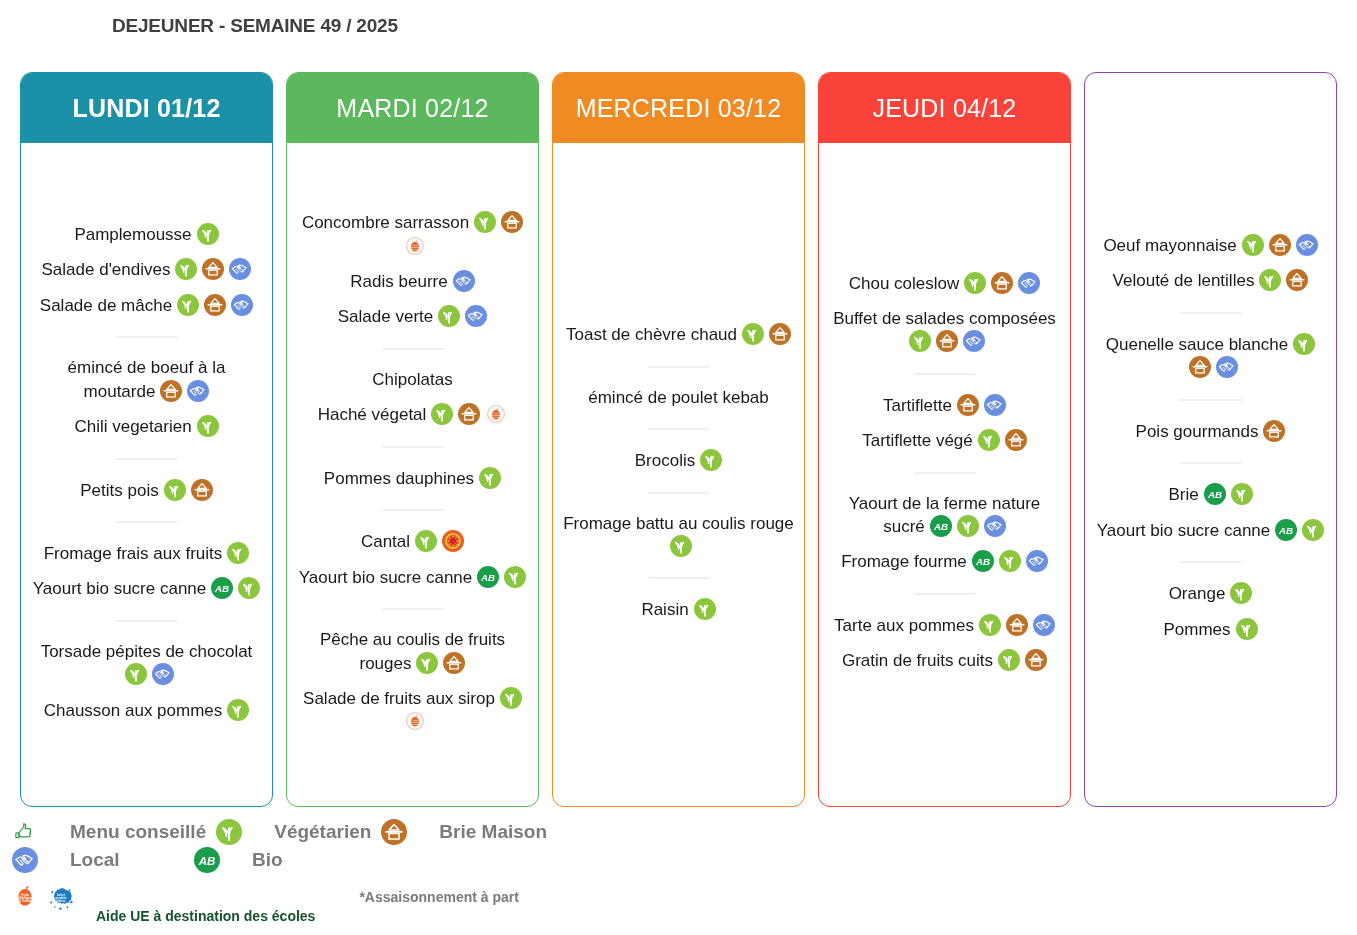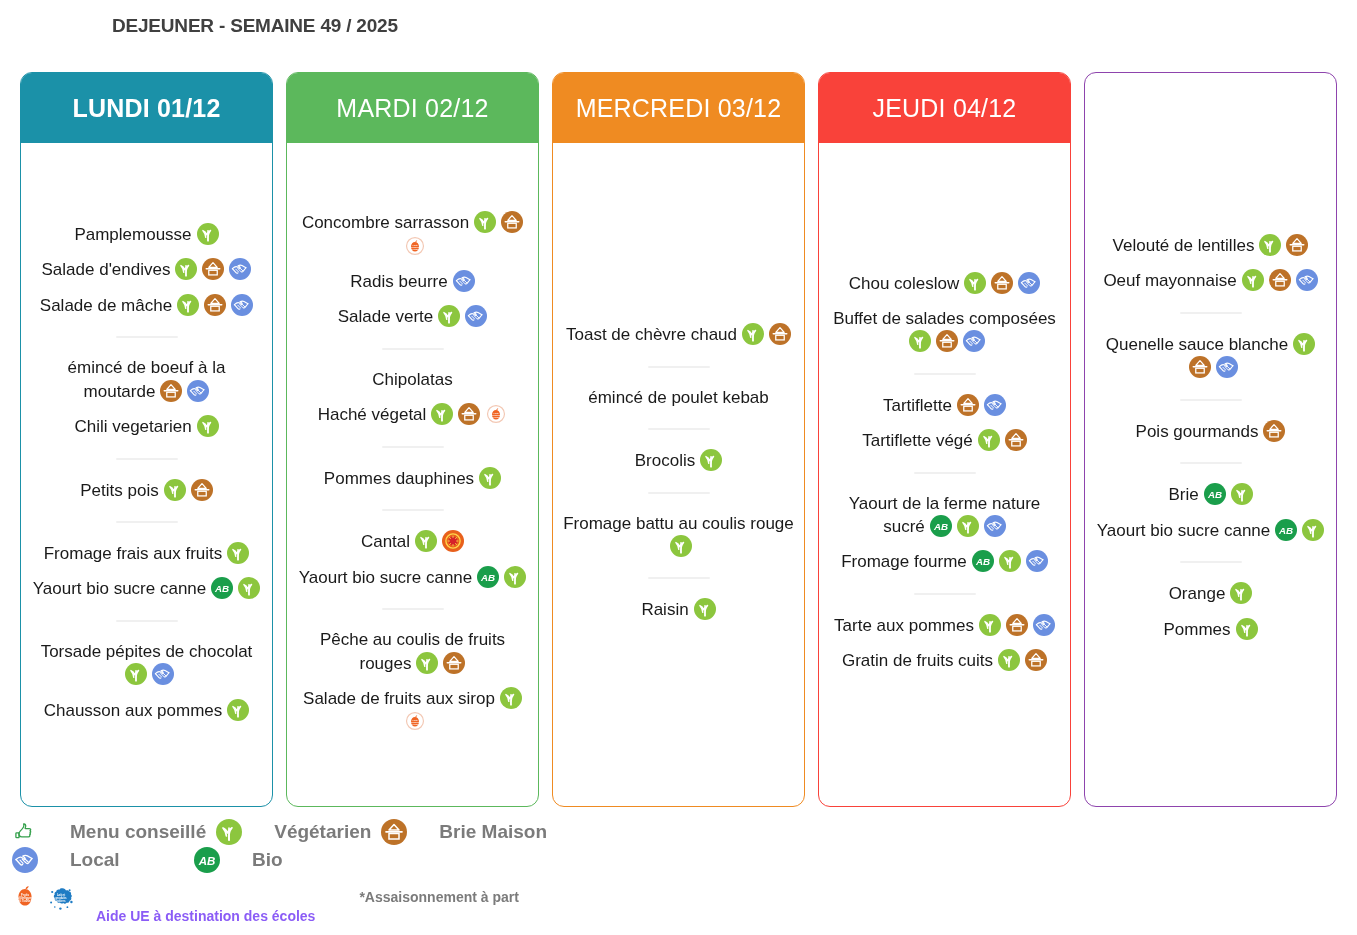--- a/index.html
+++ b/index.html
@@ -133,21 +133,21 @@
   }
   .ue-logo{
     width:26px;height:28px;
     margin-right:10px;
     flex:0 0 auto;
   }
   .ue-logo svg{ display:block; }
   .legend-small{
     font-size:14px;
     font-weight:bold;
-    color:#8b5cf6;
+    color:#14532d;
     white-space:nowrap;
     margin-left:12px;
     margin-top:38px;
   }
   .legend-note{
     font-size:14px;
     font-weight:bold;
     color:#7b7b7b;
     white-space:nowrap;
     margin-left:44px;
@@ -485,39 +485,39 @@
                 <path d="M13 5.5 L18 11 H8 Z" fill="none" stroke="#ffffff" stroke-width="1.5" stroke-linejoin="round"></path>
                 <rect x="8" y="14.5" width="10" height="5.5" fill="none" stroke="#ffffff" stroke-width="1.5"></rect>
                 <path d="M5 12.8h16" stroke="#ffffff" stroke-width="1.7" stroke-linecap="round"></path>
               </svg></span></div>
         </div>
       </div>
     </div>
     <div class="day-card" style="border-color: rgb(142, 68, 173);">
       <div class="day-body">
         <div class="course">
+          <div class="dish"><span class="dish-text">Oeuf mayonnaise</span><span class="badge b-vege"><svg viewBox="0 0 26 26">
+                <path d="M13 21c-.6-5.5.6-9.4 3-12.2-2.3 1.2-3.8 3-4.6 5.1-.6-2.2-2.1-3.9-4.4-4.9 2 2.4 3.2 5.1 3.4 8" fill="none" stroke="#ffffff" stroke-width="1.7" stroke-linecap="round" stroke-linejoin="round"></path>
+                <path d="M13 21V9" fill="none" stroke="#ffffff" stroke-width="1.7" stroke-linecap="round"></path>
+              </svg></span><span class="badge b-maison"><svg viewBox="0 0 26 26">
+                <path d="M13 5.5 L18 11 H8 Z" fill="none" stroke="#ffffff" stroke-width="1.5" stroke-linejoin="round"></path>
+                <rect x="8" y="14.5" width="10" height="5.5" fill="none" stroke="#ffffff" stroke-width="1.5"></rect>
+                <path d="M5 12.8h16" stroke="#ffffff" stroke-width="1.7" stroke-linecap="round"></path>
+              </svg></span><span class="badge b-local"><svg viewBox="0 0 26 26">
+                <path d="M4 12.5c1.8-1.6 3.4-2.6 4.8-2.3 1.1.2 1.9 1 2.8 1.8.5.4 1.1.3 1.4-.1.3-.4.2-.9-.2-1.2l-2.1-1.6c1.6-.8 3.2-1 4.7-.2l4.6 2.6" fill="none" stroke="#ffffff" stroke-width="1.3" stroke-linecap="round" stroke-linejoin="round"></path>
+                <path d="M8 13.2l3.1 3.1M10.2 12.2l3.4 3.3M12.6 11.6l3.6 3.4" fill="none" stroke="#ffffff" stroke-width="1.1" stroke-linecap="round"></path>
+                <path d="M4 12.5l4.3 4.8c.6.7 1.6.8 2.3.2M20 11.5l-3.4 4.4c-.6.7-1.6.8-2.3.2" fill="none" stroke="#ffffff" stroke-width="1.3" stroke-linecap="round"></path>
+              </svg></span></div>
           <div class="dish"><span class="dish-text">Velouté de lentilles</span><span class="badge b-vege"><svg viewBox="0 0 26 26">
                 <path d="M13 21c-.6-5.5.6-9.4 3-12.2-2.3 1.2-3.8 3-4.6 5.1-.6-2.2-2.1-3.9-4.4-4.9 2 2.4 3.2 5.1 3.4 8" fill="none" stroke="#ffffff" stroke-width="1.7" stroke-linecap="round" stroke-linejoin="round"></path>
                 <path d="M13 21V9" fill="none" stroke="#ffffff" stroke-width="1.7" stroke-linecap="round"></path>
               </svg></span><span class="badge b-maison"><svg viewBox="0 0 26 26">
                 <path d="M13 5.5 L18 11 H8 Z" fill="none" stroke="#ffffff" stroke-width="1.5" stroke-linejoin="round"></path>
                 <rect x="8" y="14.5" width="10" height="5.5" fill="none" stroke="#ffffff" stroke-width="1.5"></rect>
                 <path d="M5 12.8h16" stroke="#ffffff" stroke-width="1.7" stroke-linecap="round"></path>
-              </svg></span></div>
-          <div class="dish"><span class="dish-text">Oeuf mayonnaise</span><span class="badge b-vege"><svg viewBox="0 0 26 26">
-                <path d="M13 21c-.6-5.5.6-9.4 3-12.2-2.3 1.2-3.8 3-4.6 5.1-.6-2.2-2.1-3.9-4.4-4.9 2 2.4 3.2 5.1 3.4 8" fill="none" stroke="#ffffff" stroke-width="1.7" stroke-linecap="round" stroke-linejoin="round"></path>
-                <path d="M13 21V9" fill="none" stroke="#ffffff" stroke-width="1.7" stroke-linecap="round"></path>
-              </svg></span><span class="badge b-maison"><svg viewBox="0 0 26 26">
-                <path d="M13 5.5 L18 11 H8 Z" fill="none" stroke="#ffffff" stroke-width="1.5" stroke-linejoin="round"></path>
-                <rect x="8" y="14.5" width="10" height="5.5" fill="none" stroke="#ffffff" stroke-width="1.5"></rect>
-                <path d="M5 12.8h16" stroke="#ffffff" stroke-width="1.7" stroke-linecap="round"></path>
-              </svg></span><span class="badge b-local"><svg viewBox="0 0 26 26">
-                <path d="M4 12.5c1.8-1.6 3.4-2.6 4.8-2.3 1.1.2 1.9 1 2.8 1.8.5.4 1.1.3 1.4-.1.3-.4.2-.9-.2-1.2l-2.1-1.6c1.6-.8 3.2-1 4.7-.2l4.6 2.6" fill="none" stroke="#ffffff" stroke-width="1.3" stroke-linecap="round" stroke-linejoin="round"></path>
-                <path d="M8 13.2l3.1 3.1M10.2 12.2l3.4 3.3M12.6 11.6l3.6 3.4" fill="none" stroke="#ffffff" stroke-width="1.1" stroke-linecap="round"></path>
-                <path d="M4 12.5l4.3 4.8c.6.7 1.6.8 2.3.2M20 11.5l-3.4 4.4c-.6.7-1.6.8-2.3.2" fill="none" stroke="#ffffff" stroke-width="1.3" stroke-linecap="round"></path>
               </svg></span></div>
         </div>
         <div class="sep"></div>
         <div class="course">
           <div class="dish"><span class="dish-text">Quenelle sauce blanche</span><span class="badge b-vege"><svg viewBox="0 0 26 26">
                 <path d="M13 21c-.6-5.5.6-9.4 3-12.2-2.3 1.2-3.8 3-4.6 5.1-.6-2.2-2.1-3.9-4.4-4.9 2 2.4 3.2 5.1 3.4 8" fill="none" stroke="#ffffff" stroke-width="1.7" stroke-linecap="round" stroke-linejoin="round"></path>
                 <path d="M13 21V9" fill="none" stroke="#ffffff" stroke-width="1.7" stroke-linecap="round"></path>
               </svg></span><span class="badge b-maison"><svg viewBox="0 0 26 26">
                 <path d="M13 5.5 L18 11 H8 Z" fill="none" stroke="#ffffff" stroke-width="1.5" stroke-linejoin="round"></path>
                 <rect x="8" y="14.5" width="10" height="5.5" fill="none" stroke="#ffffff" stroke-width="1.5"></rect>

